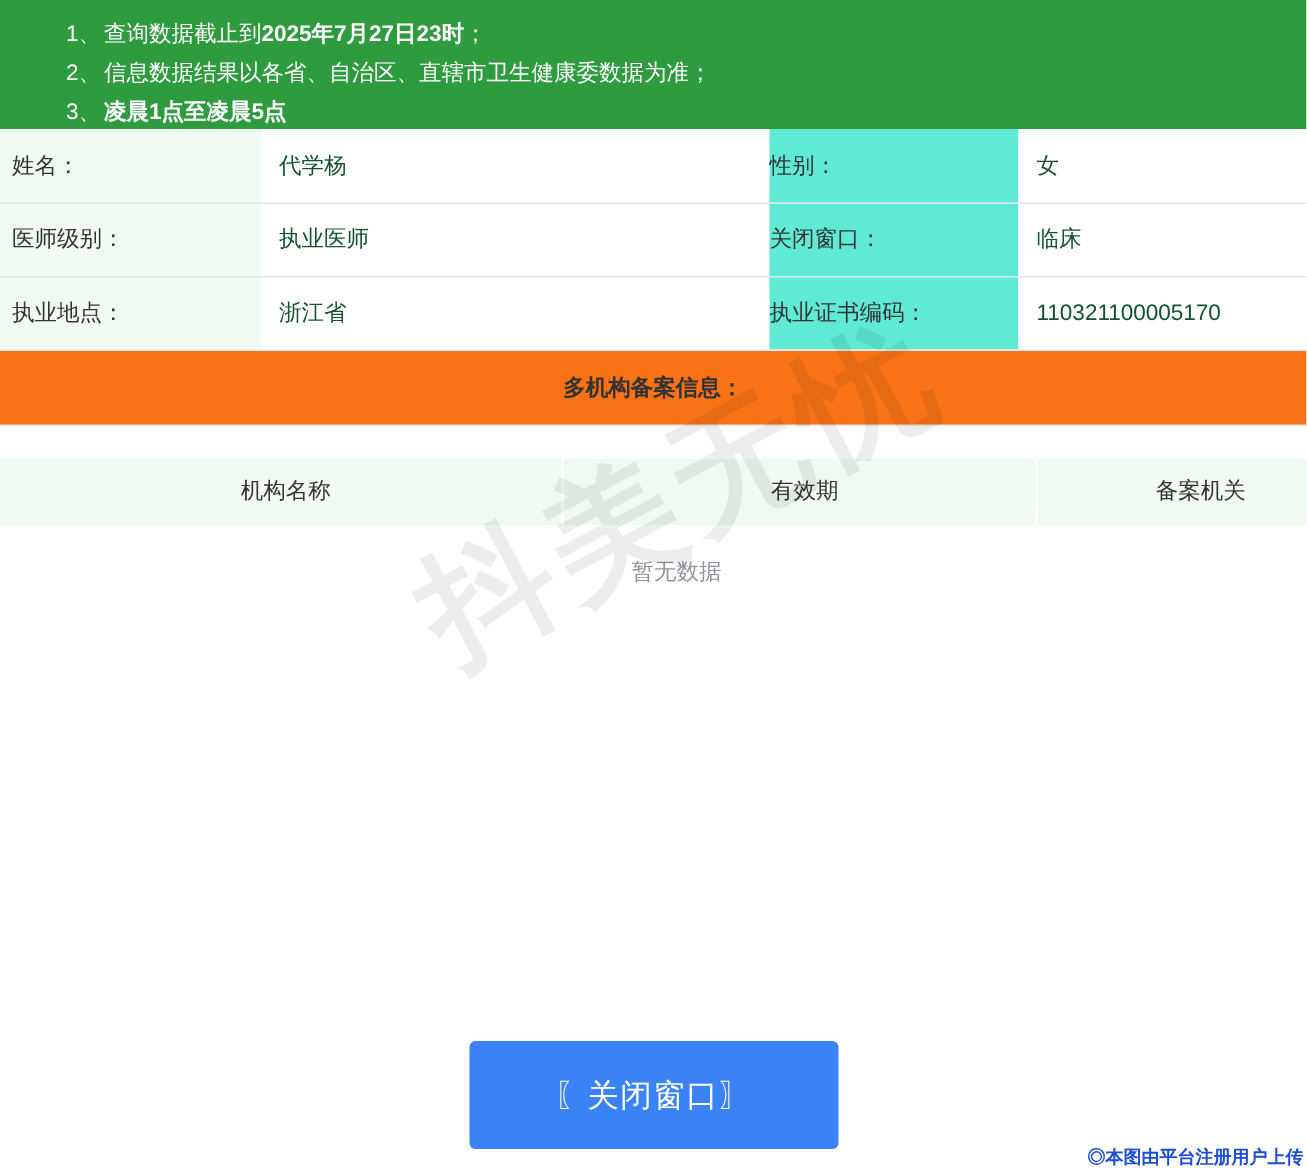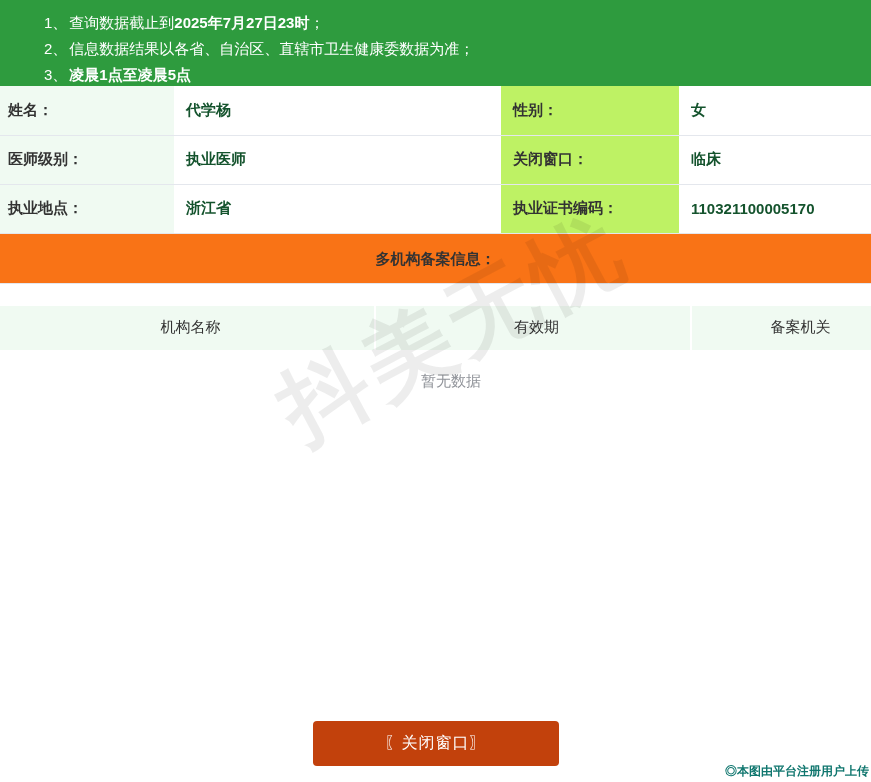--- a/index.html
+++ b/index.html
@@ -44,21 +44,20 @@
   .notice-item b {
     font-weight: bold;
   }
 
   
   .info-table {
     width: 871px;
     border-collapse: collapse;
     table-layout: fixed;
     margin-top: 0;
-    font-weight: bold;
   }
   .info-table tr {
     height: 49px;
   }
   .info-table td {
     border-bottom: 1px solid #e4e7ed;
     font-size: 15px;
     color: #14532d;
     vertical-align: middle;
     padding: 0;
@@ -67,23 +66,22 @@
     background: #f0faf2;
     color: #333;
     padding-left: 8px;
     width: 166px;
   }
   td.value {
     background: #ffffff;
     padding-left: 12px;
   }
   td.label-2 {
-    background: #bef264;
-    color: #333;
-    padding-left: 12px;
+    background: #5eead4;
+    color: #333;
     width: 166px;
   }
   td.value-2 {
     background: #ffffff;
     padding-left: 12px;
     width: 180px;
   }
 
   
   .section-title {
@@ -129,27 +127,27 @@
   
   .footer {
     position: absolute;
     left: 0;
     right: 0;
     bottom: 16px;
     text-align: center;
   }
   .close-btn {
     display: inline-block;
-    background: #c2410c;
+    background: #3b82f6;
     color: #ffffff;
     border: none;
     border-radius: 4px;
-    font-size: 16px;
+    font-size: 21px;
     font-family: "Liberation Sans", sans-serif;
-    padding: 12px 0;
+    padding: 22px 0;
     width: 246px;
     cursor: pointer;
     letter-spacing: 1px;
   }
 
   
   .watermark {
     position: absolute;
     left: 265px;
     top: 270px;
@@ -160,21 +158,21 @@
     white-space: nowrap;
     pointer-events: none;
     letter-spacing: 6px;
     user-select: none;
   }
   .corner-mark {
     position: absolute;
     right: 2px;
     bottom: 2px;
     font-size: 12px;
-    color: #0f766e;
+    color: #1d4ed8;
     font-weight: bold;
     white-space: nowrap;
   }
 </style>
 </head>
 <body>
 
 <div class="notice">
   <ul class="notice-list">
     <li class="notice-item">

